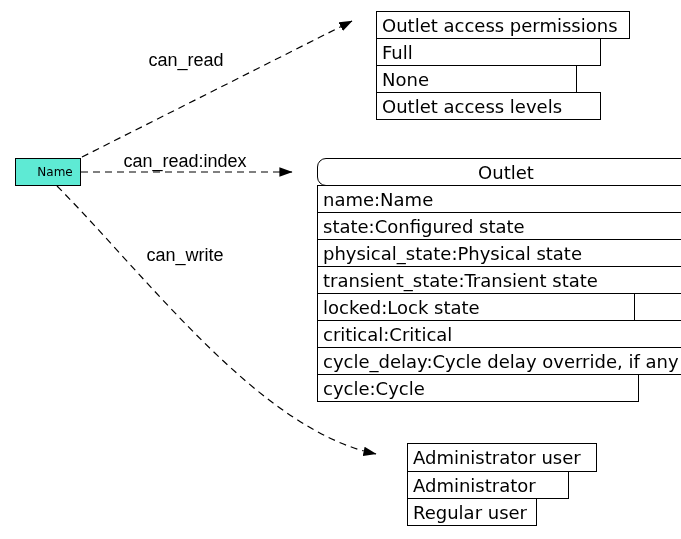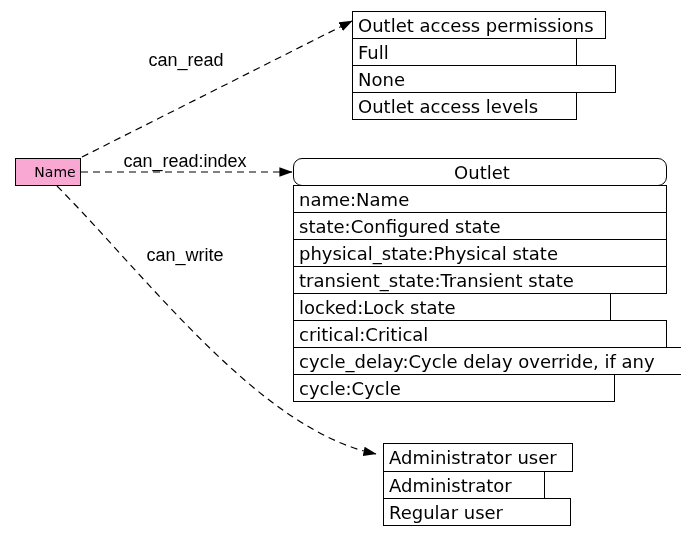--- a/index.html
+++ b/index.html
@@ -3,27 +3,27 @@
 <meta charset="utf-8">
 <style>
   html,body{margin:0;padding:0;background:#ffffff;}
   body{width:681px;height:539px;position:relative;overflow:hidden;
        font-family:"DejaVu Sans",sans-serif;color:#000;}
   .canvas{position:absolute;left:0;top:0;width:681px;height:539px;}
   .edges-layer{position:absolute;left:0;top:0;}
   .edge{fill:none;stroke:#000;stroke-width:1.2;stroke-dasharray:7 5;}
   .edge-label{position:absolute;transform:translateX(-50%);white-space:nowrap;
               font-family:Liberation Sans, sans-serif;font-size:18px;line-height:22px;}
-  .node-box{position:absolute;box-sizing:border-box;border:1px solid #000;background:#f9a8d4;
+  .node-box{position:absolute;box-sizing:border-box;border:1px solid #000;background:#5eead4;
             display:flex;align-items:center;justify-content:center;
-            font-size:14px;white-space:nowrap;padding-left:14px;}
+            font-size:12px;white-space:nowrap;padding-left:14px;}
   .table{position:absolute;}
   .cell{box-sizing:border-box;border:1px solid #000;background:#fff;height:28px;
         margin-top:-1px;display:flex;align-items:center;
-        padding:0 1px 0 5px;font-size:18px;white-space:nowrap;}
+        padding:0 1px 0 5px;font-size:18px;white-space:nowrap;margin-left:24px;}
   .cell.first{margin-top:0;}
   .cell.center{justify-content:center;border-radius:9px;}
 </style>
 </head>
 <body>
 
 <div class="canvas">
 
   <svg class="edges-layer" width="681" height="539" viewBox="0 0 681 539">
     <defs>
@@ -38,35 +38,35 @@
 
   <div class="edge-label" style="left:186px;top:49px">can_read</div>
   <div class="edge-label" style="left:185px;top:150px">can_read:index</div>
   <div class="edge-label" style="left:185px;top:244px">can_write</div>
 
   <div class="node-box" style="left:15px;top:158px;width:66px;height:28px">Name</div>
 
   <div class="table" style="left:352px;top:11px">
     <div class="cell first" style="width:254px">Outlet access permissions</div>
     <div class="cell" style="width:225px">Full</div>
-    <div class="cell" style="width:264px">None</div>
+    <div class="cell" style="width:201px">None</div>
     <div class="cell" style="width:225px">Outlet access levels</div>
   </div>
 
   <div class="table" style="left:293px;top:158px">
     <div class="cell first center" style="width:374px">Outlet</div>
     <div class="cell" style="width:374px">name:Name</div>
     <div class="cell" style="width:374px">state:Configured state</div>
     <div class="cell" style="width:374px">physical_state:Physical state</div>
     <div class="cell" style="width:374px">transient_state:Transient state</div>
     <div class="cell" style="width:318px">locked:Lock state</div>
     <div class="cell" style="width:374px">critical:Critical</div>
     <div class="cell" style="width:408px">cycle_delay:Cycle delay override, if any</div>
     <div class="cell" style="width:322px">cycle:Cycle</div>
   </div>
 
   <div class="table" style="left:383px;top:443px">
     <div class="cell first" style="width:190px;height:29px">Administrator user</div>
     <div class="cell" style="width:162px">Administrator</div>
-    <div class="cell" style="width:188px">Regular user</div>
+    <div class="cell" style="width:130px">Regular user</div>
   </div>
 
 </div>
 
 </body></html>

